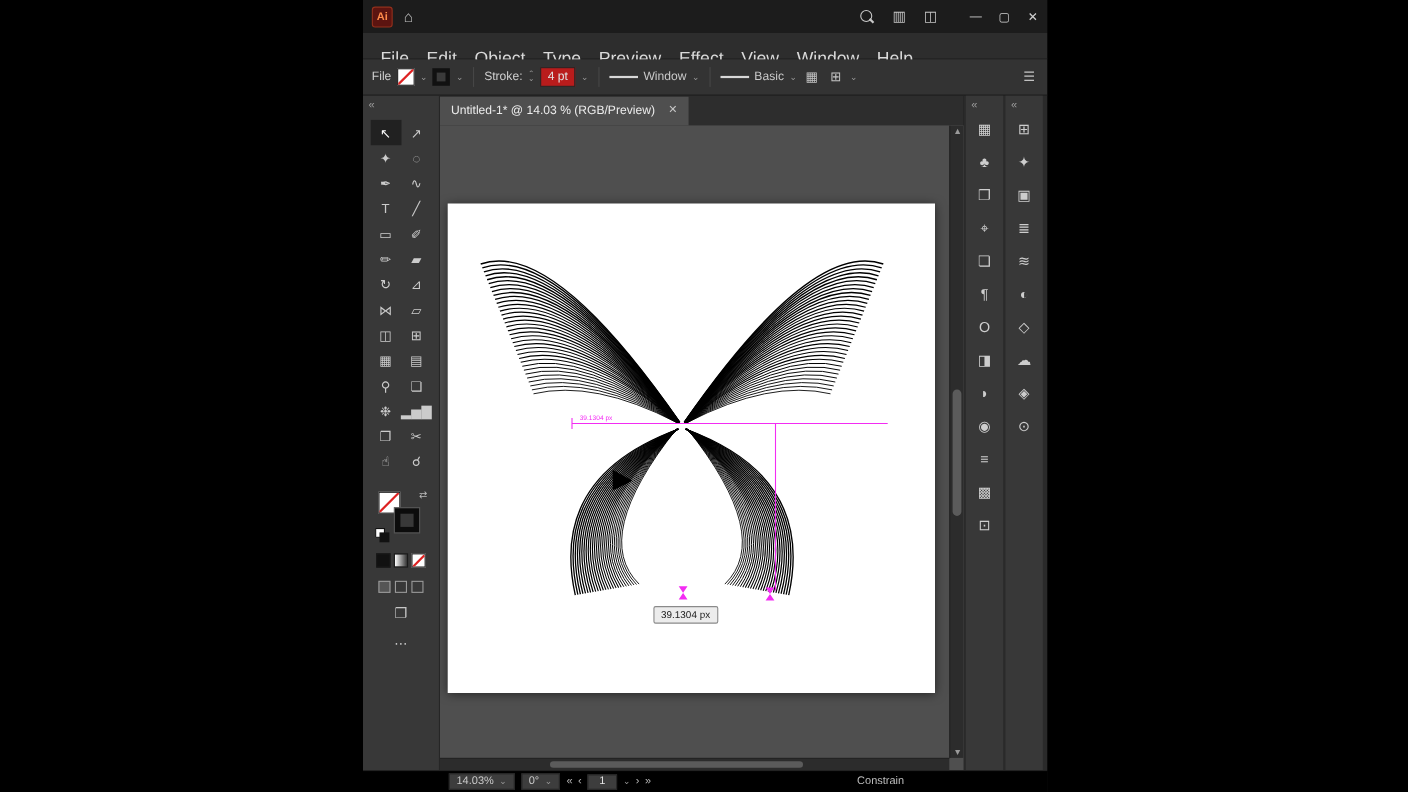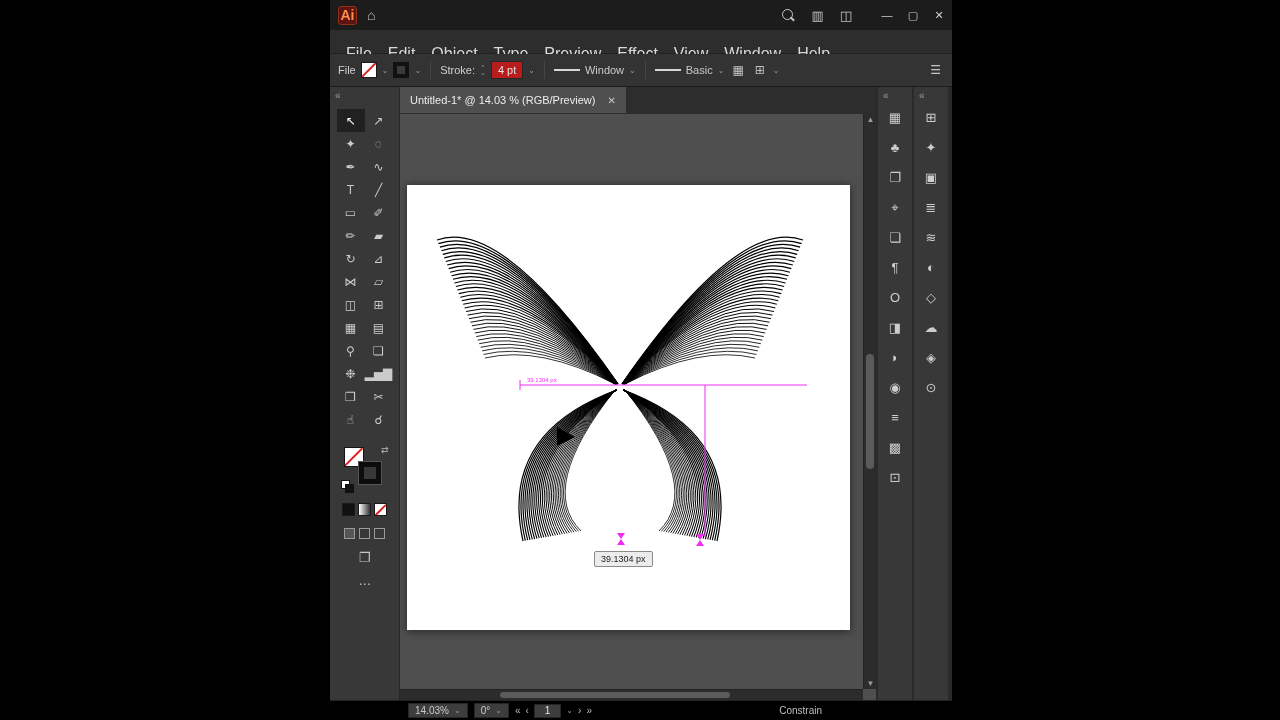--- a/index.html
+++ b/index.html
@@ -7,21 +7,21 @@
               font-family:"Liberation Sans","DejaVu Sans",sans-serif; }
   .stage { position:relative; width:1280px; height:720px; background:#000; }
 
   .app { position:absolute; left:330px; top:0; width:622px; height:720px;
          background:#1e1e1e; display:flex; flex-direction:column; }
 
   
   .titlebar { height:30px; background:#1c1c1c; display:flex; align-items:center;
               padding:0 0 0 8px; gap:10px; flex:0 0 auto; }
   .ai-logo { width:19px; height:19px; background:#5c1410; color:#ff8b4a;
-             font-weight:bold; font-size:14px; display:flex; align-items:center;
+             font-weight:bold; font-size:10px; display:flex; align-items:center;
              justify-content:center; border-radius:3px; border:1px solid #93301c; }
   .home-icon { color:#c2c2c2; font-size:14px; }
   .tb-right { margin-left:auto; display:flex; align-items:center; gap:16px; }
   .mag { position:relative; width:13px; height:13px; display:inline-block; }
   .mag::before { content:''; position:absolute; left:0; top:0; width:9px; height:9px;
                  border:1.5px solid #c8c8c8; border-radius:50%; }
   .mag::after { content:''; position:absolute; left:8px; top:9px; width:5px; height:1.5px;
                 background:#c8c8c8; transform:rotate(45deg); }
   .layout-icon { color:#c2c2c2; font-size:13px; }
   .win-btns { display:flex; margin-left:6px; }
@@ -80,21 +80,21 @@
   .mini-none::after { content:''; position:absolute; left:-20%; top:44%; width:140%;
                       height:2px; background:#dd2222; transform:rotate(-45deg); }
   .drawmode-row { display:flex; gap:4px; margin-top:12px; }
   .dm { width:11px; height:11px; border:1px solid #9a9a9a; }
   .dm.active { background:#555; }
   .screen-mode { margin-top:11px; color:#c6c6c6; font-size:13px; }
   .tb-ellipsis { margin-top:12px; color:#c6c6c6; font-size:12px; }
 
   
   .doc { flex:1 1 auto; display:flex; flex-direction:column; min-width:0; background:#2d2d2d; }
-  .tabbar { height:27px; display:flex; align-items:flex-start; flex:0 0 auto; }
+  .tabbar { height:27px; display:flex; align-items:center; flex:0 0 auto; }
   .tab { height:26px; background:#4f4f4f; color:#ececec; font-size:11px;
          display:flex; align-items:center; gap:12px; padding:0 10px; }
   .tab-close { color:#c6c6c6; font-size:10px; }
   .canvas { flex:1 1 auto; position:relative; background:#4f4f4f; overflow:hidden; }
   .artboard { position:absolute; left:7px; top:71px; width:443px; height:445px;
               background:#fff; box-shadow:0 1px 9px rgba(0,0,0,.55); }
   .artboard svg { position:absolute; left:0; top:0; width:100%; height:100%; }
   .meas-tooltip { position:absolute; left:187px; top:366px; background:#ececec;
                   border:1px solid #8a8a8a; border-radius:2px; color:#1c1c1c;
                   font-size:9px; padding:2px 6px; white-space:nowrap; }

